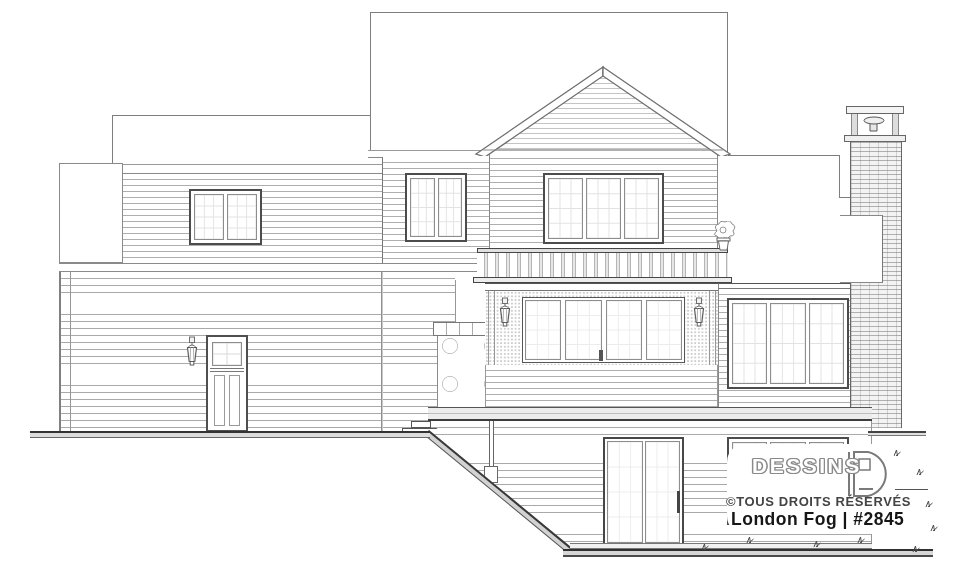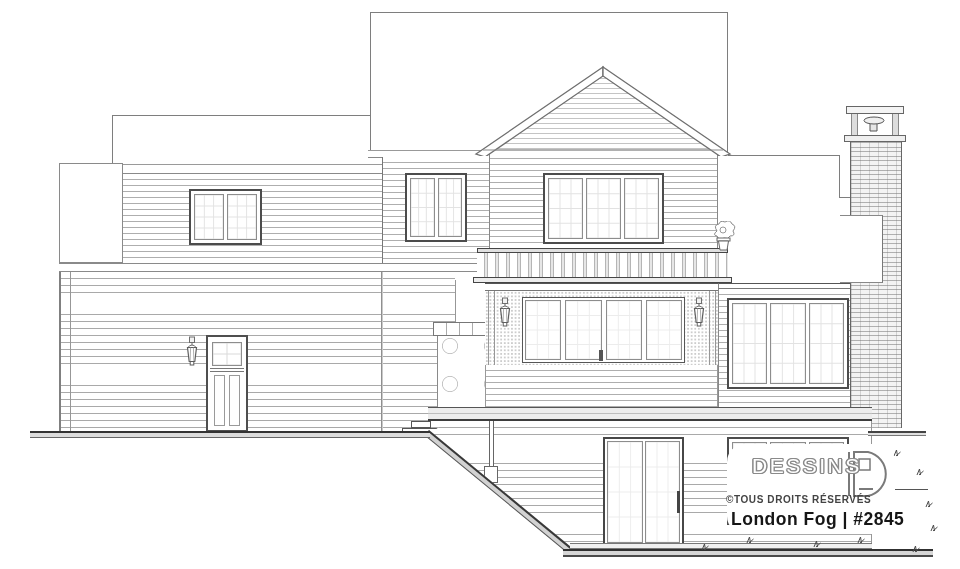--- a/index.html
+++ b/index.html
@@ -21,21 +21,21 @@
     background-size:42px 38px;}
   .balusters{background-color:#fff;background-image:repeating-linear-gradient(to right,transparent 0 7px,#b5b5b5 7px 8px,#e6e6e6 8px 10px,#b5b5b5 10px 11px);}
   
   .win{border:2px solid #4c4c4c;background:#fff;display:flex;gap:3px;padding:3px;}
   .sash{flex:1;border:1px solid #8d8d8d;background-color:#fff;
     background-image:linear-gradient(to right,#e2e2e2 1px,transparent 1px),linear-gradient(to bottom,#e2e2e2 1px,transparent 1px);
     background-size:calc(100%/3) calc(100%/4);background-position:-0.5px -0.5px;}
   .sash.faint{background-image:linear-gradient(to right,#ececec 1px,transparent 1px),linear-gradient(to bottom,#ececec 1px,transparent 1px);}
   .vline{border-left:1px solid #979797;}
   
-  .outline-text{color:#fff;font-weight:normal;line-height:1;
+  .outline-text{color:#fff;font-weight:bold;line-height:1;
     text-shadow:-1px -1px 0 #8a8a8a,1px -1px 0 #8a8a8a,-1px 1px 0 #8a8a8a,1px 1px 0 #8a8a8a,0 -1.4px 0 #8a8a8a,0 1.4px 0 #8a8a8a,-1.4px 0 0 #8a8a8a,1.4px 0 0 #8a8a8a;}
   .halo-text{color:#161616;font-weight:bold;line-height:1;
     text-shadow:-2px 0 0 #fff,2px 0 0 #fff,0 -2px 0 #fff,0 2px 0 #fff,-1px -1px 0 #fff,1px 1px 0 #fff,-1px 1px 0 #fff,1px -1px 0 #fff;}
 </style>
 </head>
 <body>
 
 <div class="stage">
 
   <div class="abs" style="left:370px;top:12px;width:358px;height:141px;background:#fff;border:1.5px solid #7e7e7e;border-bottom:none;"></div>
@@ -243,16 +243,16 @@
     </svg>
 
   <div class="abs" style="left:727px;top:444px;width:168px;height:90px;background:#fff;border-radius:18px;"></div>
   <svg class="abs" style="left:842px;top:448px" width="50" height="52" viewBox="0 0 50 52">
     <path d="M12 4 H26 A22.5 22.5 0 0 1 26 48 H12 Z" fill="#fff" stroke="#7a7a7a" stroke-width="2"></path>
     <line x1="7" y1="4" x2="7" y2="48" stroke="#7a7a7a" stroke-width="2"></line>
     <rect x="17" y="11" width="11" height="11" fill="#fff" stroke="#7a7a7a" stroke-width="1.5"></rect>
     <path d="M17 41 H31" stroke="#7a7a7a" stroke-width="2" fill="none"></path>
   </svg>
   <div class="abs outline-text" style="left:752px;top:455px;font-size:21px;letter-spacing:2.5px;">DESSINS</div>
-  <div class="abs" style="left:726px;top:495px;font-size:10px;font-weight:bold;color:#444;letter-spacing:0.6px;line-height:1;">©TOUS DROITS RÉSERVÉS</div>
+  <div class="abs" style="left:726px;top:495px;font-size:13px;font-weight:bold;color:#444;letter-spacing:0.6px;line-height:1;">©TOUS DROITS RÉSERVÉS</div>
   <div class="abs halo-text" style="left:731px;top:511px;font-size:17.5px;letter-spacing:0.5px;">London Fog | #2845</div>
 
 </div>
 
 </body></html>

